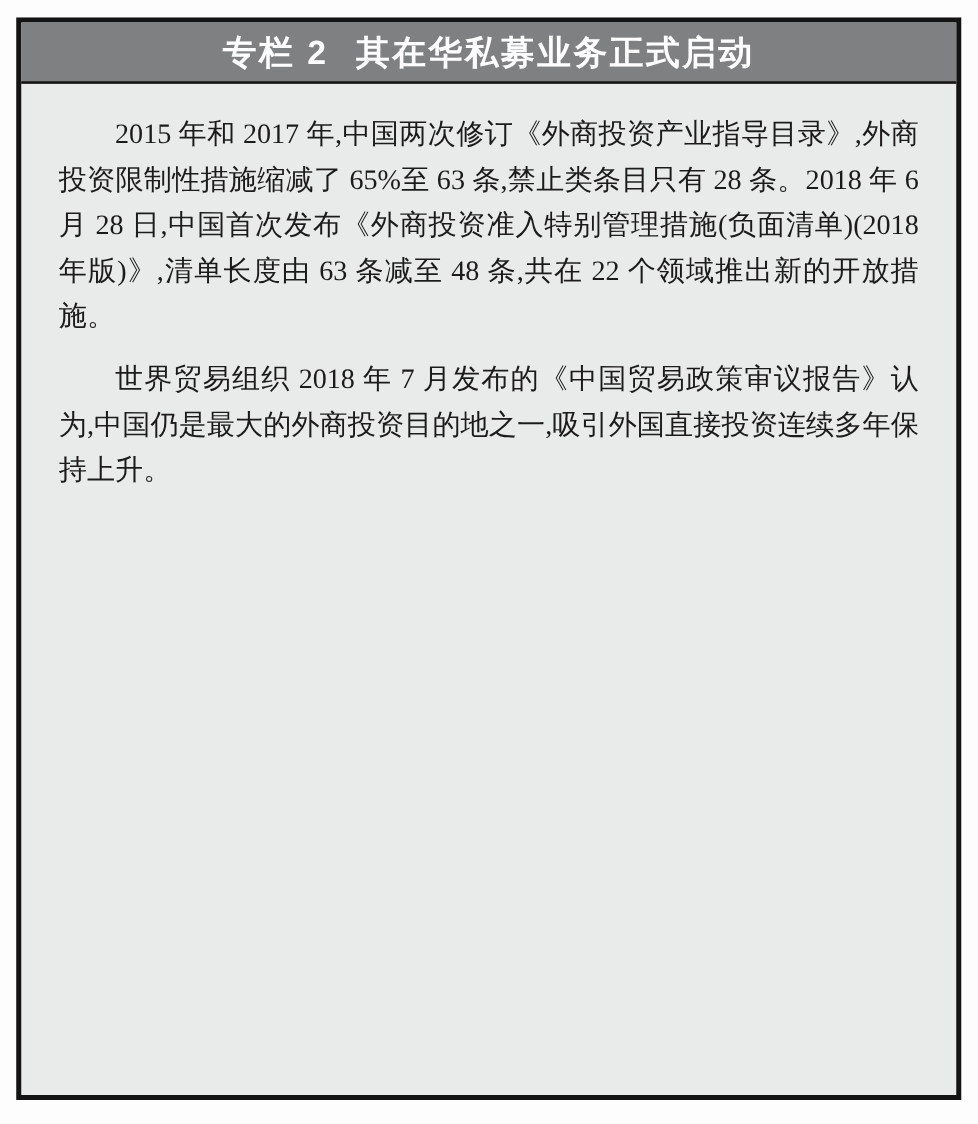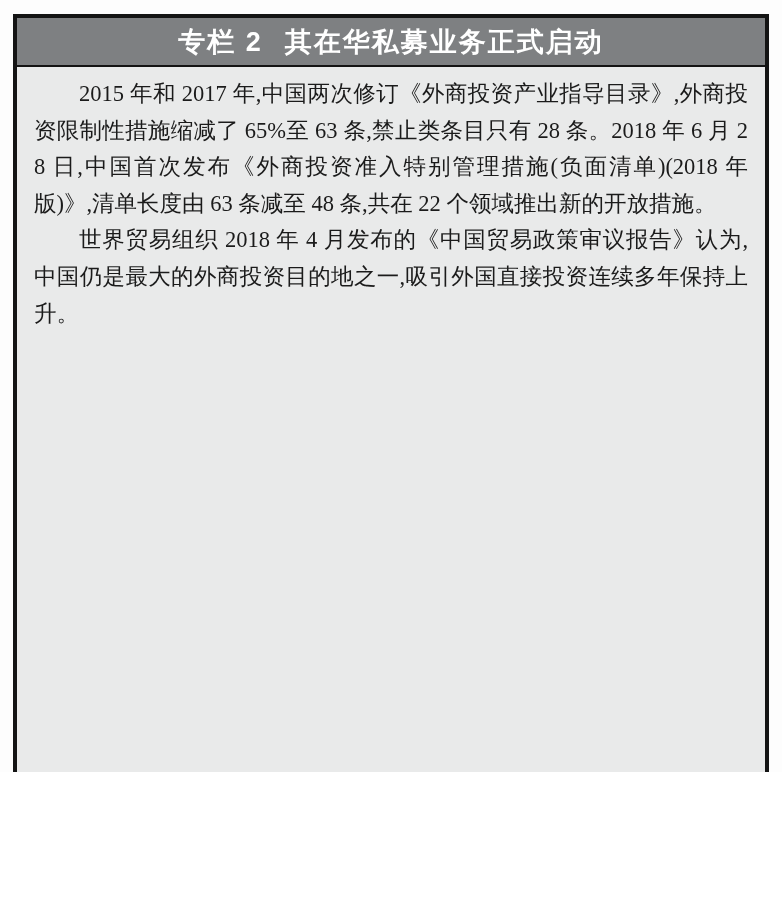--- a/index.html
+++ b/index.html
@@ -3,21 +3,21 @@
 <meta charset="utf-8">
 <style>
   html, body {
     margin: 0;
     padding: 0;
     background: #ffffff;
   }
   .page {
     position: relative;
     width: 782px;
-    height: 772px;
+    height: 899px;
     background: var(--page-bg, #fdfdfd);
     overflow: hidden;
   }
   .box {
     position: absolute;
     left: 13px;
     top: 14px;
     width: 756px;
     height: 866px;
     box-sizing: border-box;
@@ -44,33 +44,33 @@
   }
   .box-body {
     padding: 9px 17px 0 17px;
     font-family: "Liberation Serif", "DejaVu Serif", serif;
     font-size: 22.5px;
     line-height: 36.6px;
     color: var(--text-color, #1b1b1b);
     text-align: justify;
   }
   .box-body p {
-    margin: 0;
+    margin: 13px;
     padding: 0;
     text-indent: 2em;
     word-break: break-all;
   }
 </style>
 </head>
 <body>
 
 <div class="page">
   <div class="box">
     <div class="box-header">
       <span class="box-label">专栏 2</span>
       <span class="box-title">其在华私募业务正式启动</span>
     </div>
     <div class="box-body">
       <p>2015 年和 2017 年,中国两次修订《外商投资产业指导目录》,外商投资限制性措施缩减了 65%至 63 条,禁止类条目只有 28 条。2018 年 6 月 28 日,中国首次发布《外商投资准入特别管理措施(负面清单)(2018 年版)》,清单长度由 63 条减至 48 条,共在 22 个领域推出新的开放措施。</p>
-      <p>世界贸易组织 2018 年 4 月发布的《中国贸易政策审议报告》认为,中国仍是最大的外商投资目的地之一,吸引外国直接投资连续多年保持上升。</p>
+      <p>世界贸易组织 2018 年 7 月发布的《中国贸易政策审议报告》认为,中国仍是最大的外商投资目的地之一,吸引外国直接投资连续多年保持上升。</p>
     </div>
   </div>
 </div>
 
 </body></html>

